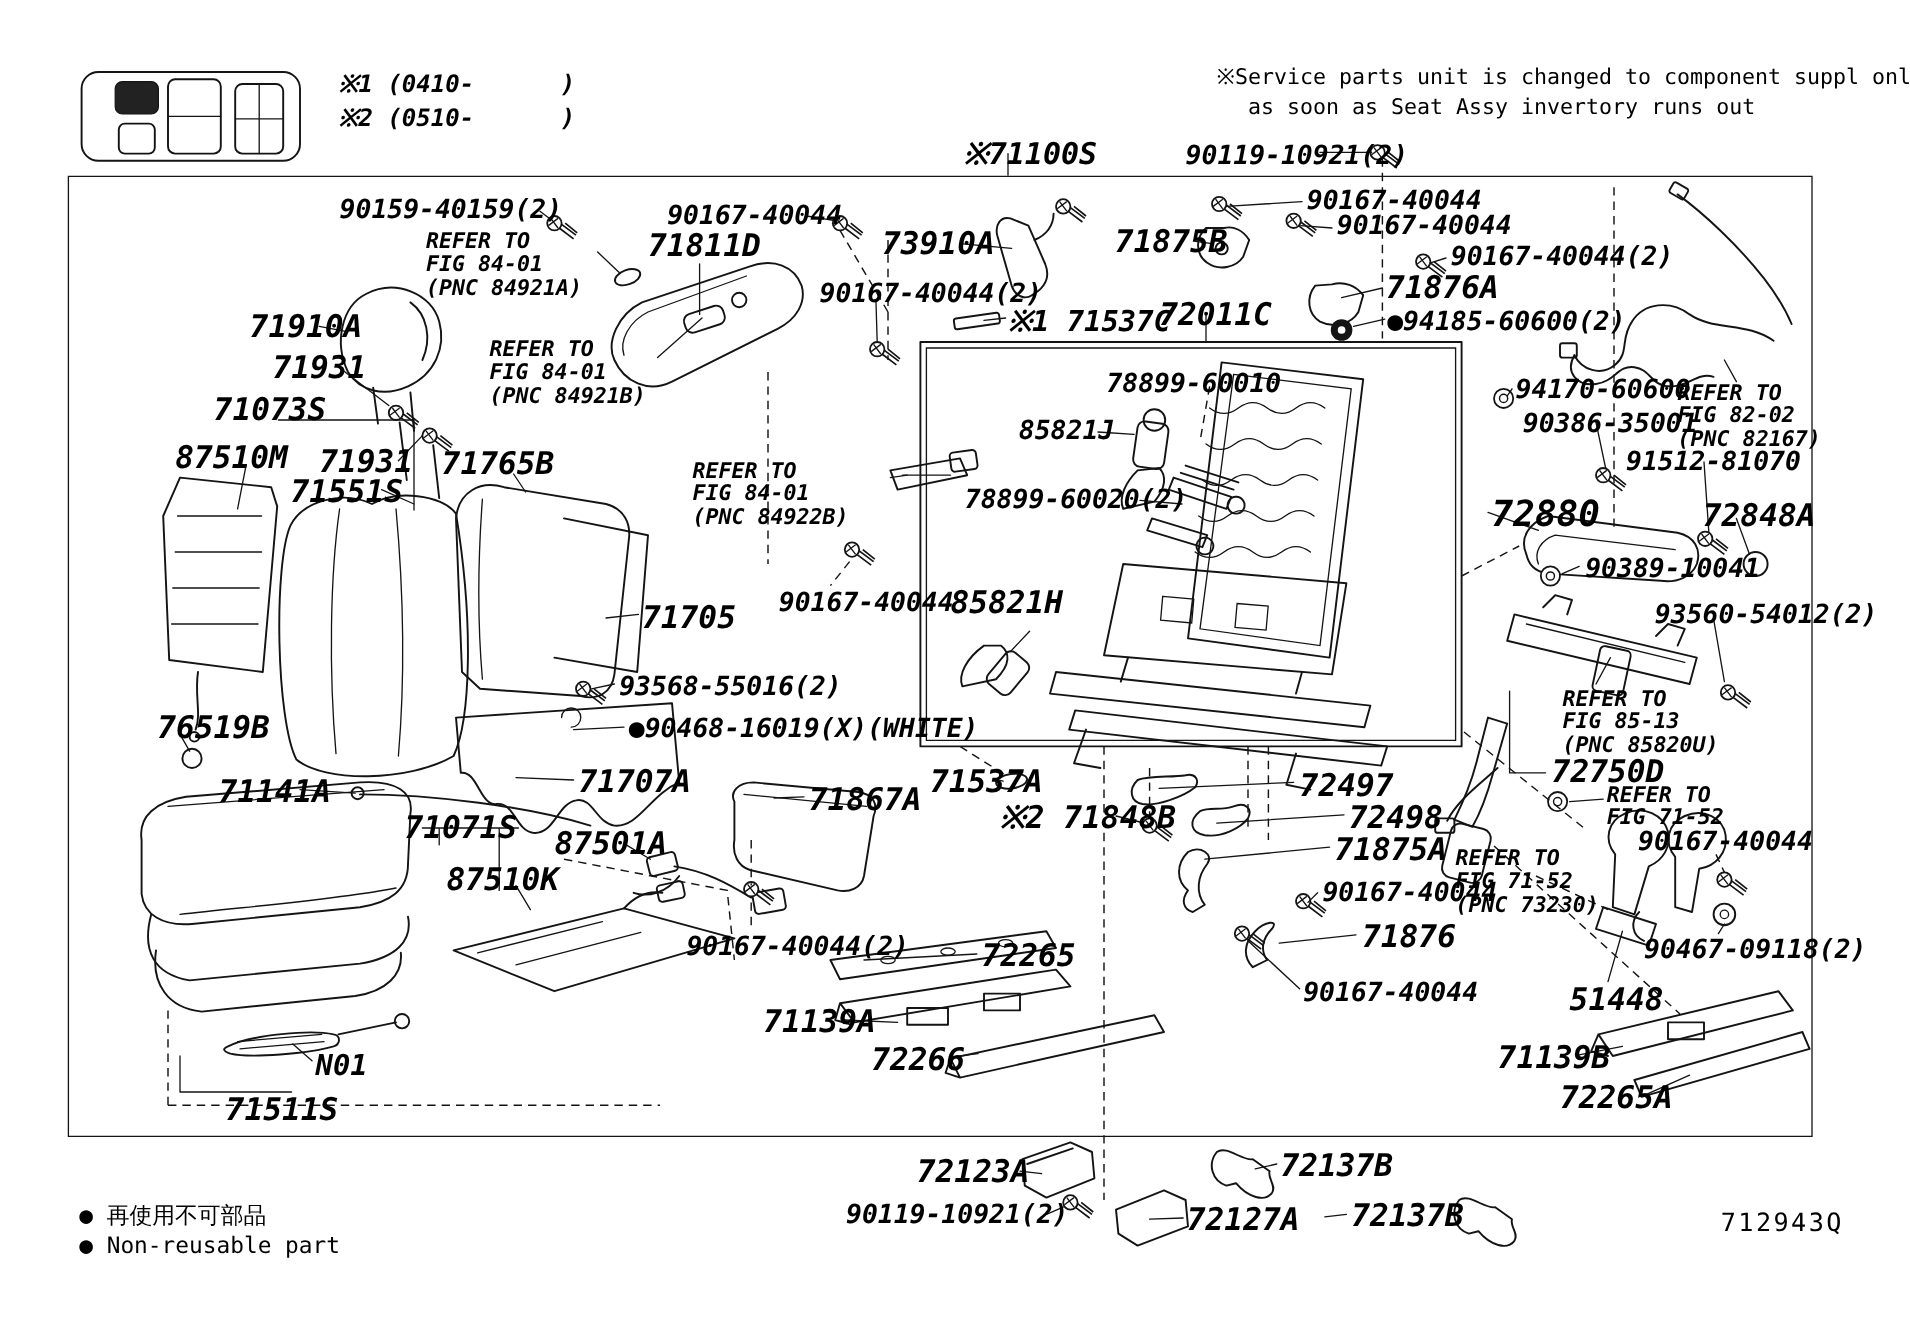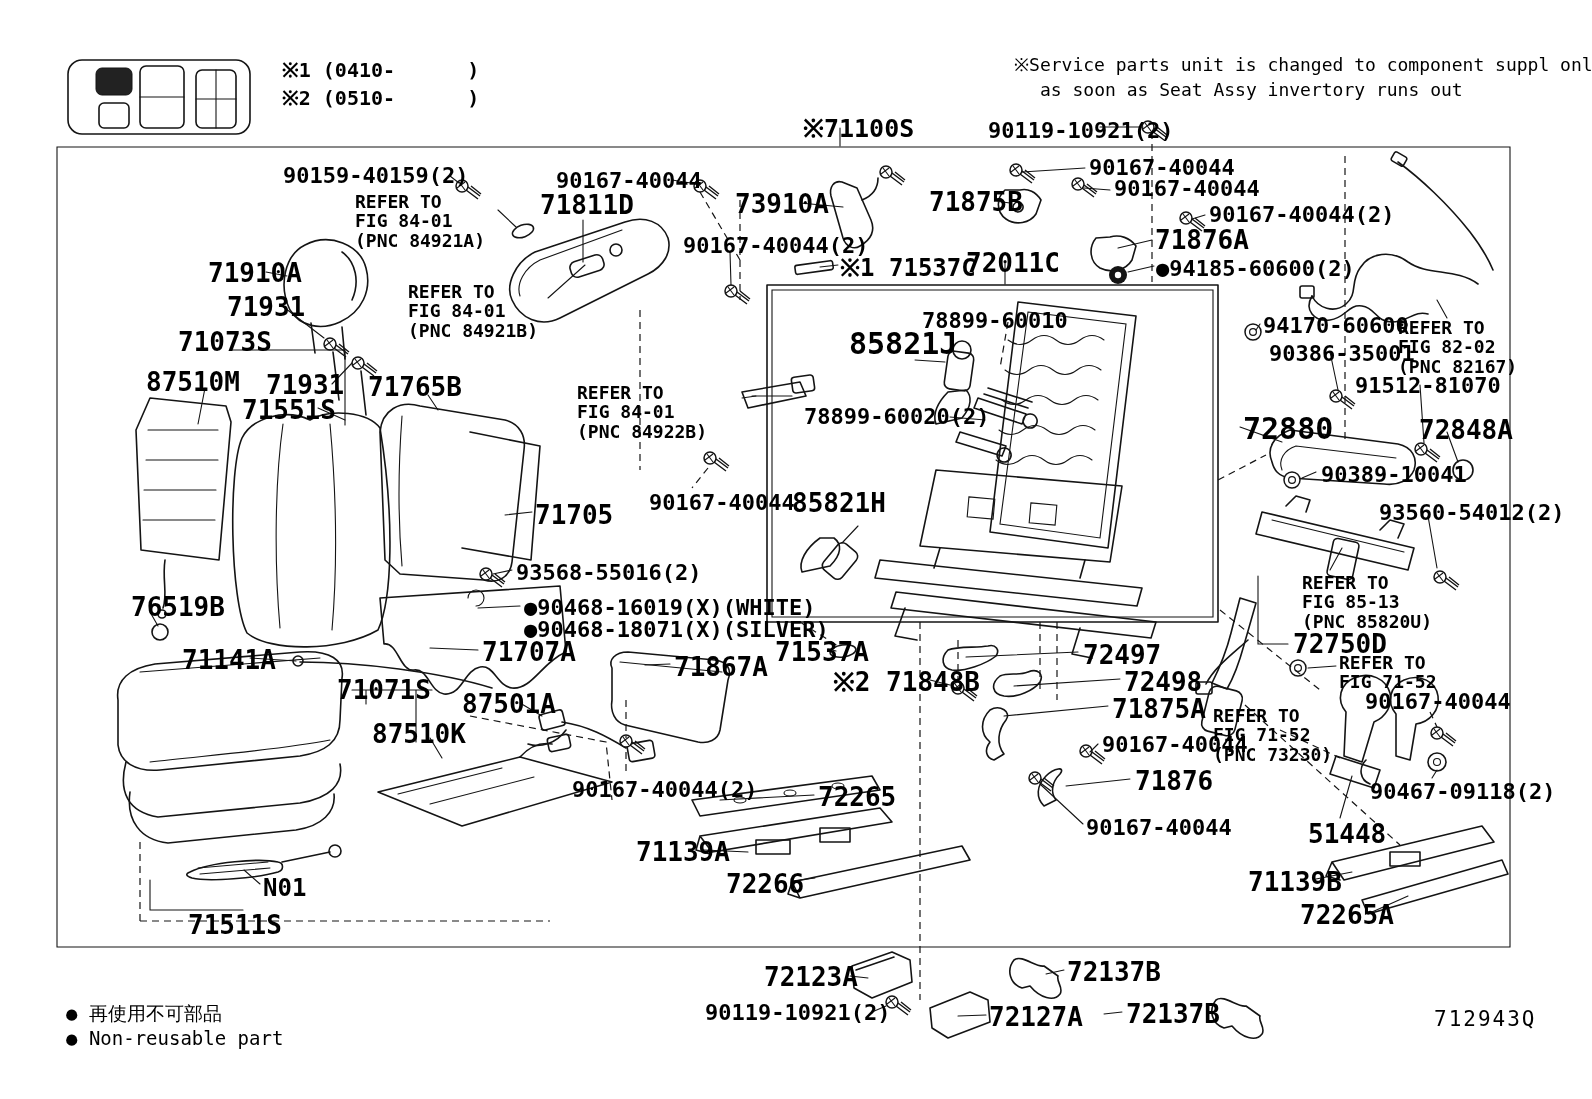--- a/index.html
+++ b/index.html
@@ -1,19 +1,19 @@
 <!DOCTYPE html>
 <html><head>
 <meta charset="utf-8">
 <style>
   html,body{margin:0;padding:0;background:#fff;}
   #page{position:relative;width:1592px;height:1099px;background:#fff;color:#000;overflow:hidden;
         font-family:"DejaVu Sans Mono","Liberation Mono",monospace;}
   #art{position:absolute;left:0;top:0;width:1592px;height:1099px;}
-  #labels{position:absolute;left:0;top:0;width:1592px;height:786px;}
+  #labels{position:absolute;left:0;top:0;width:1592px;height:786px;font-style:italic;}
   .lbl{position:absolute;white-space:pre;line-height:1.08;color:#000;font-weight:700;
        font-family:"DejaVu Sans Mono","Liberation Mono",monospace;letter-spacing:0px;}
   svg *{vector-effect:non-scaling-stroke;}
   .st{stroke:#141414;fill:none;stroke-width:1.6;stroke-linecap:round;stroke-linejoin:round;}
   .thin{stroke:#141414;fill:none;stroke-width:1.1;stroke-linecap:round;}
   .dash{stroke:#141414;fill:none;stroke-width:1.2;stroke-dasharray:7 5;}
   .fill{fill:#222;stroke:#141414;}
 </style>
 </head>
 <body>
@@ -304,36 +304,35 @@
       <div class="lbl" style="left: 208px; top: 259px; font-size: 26px;">71910A</div>
       <div class="lbl" style="left: 227px; top: 293px; font-size: 26px;">71931</div>
       <div class="lbl" style="left: 178px; top: 328px; font-size: 26px;">71073S</div>
       <div class="lbl" style="left: 146px; top: 368px; font-size: 26px;">87510M</div>
       <div class="lbl" style="left: 266px; top: 371px; font-size: 26px;">71931</div>
       <div class="lbl" style="left: 368px; top: 373px; font-size: 26px;">71765B</div>
       <div class="lbl" style="left: 242px; top: 396px; font-size: 26px;">71551S</div>
       <div class="lbl" style="left: 535px; top: 501px; font-size: 26px;">71705</div>
       <div class="lbl" style="left: 516px; top: 561px; font-size: 22px;">93568-55016(2)</div>
       <div class="lbl" style="left: 524px; top: 596px; font-size: 22px;">●90468-16019(X)(WHITE)</div>
-      <div class="lbl" style="left: 524px; top: 618px; font-size: 22px;">●90468-18071(X)(SILVER)</div>
       <div class="lbl" style="left: 482px; top: 638px; font-size: 26px;">71707A</div>
       <div class="lbl" style="left: 131px; top: 593px; font-size: 26px;">76519B</div>
       <div class="lbl" style="left: 182px; top: 646px; font-size: 26px;">71141A</div>
       <div class="lbl" style="left: 337px; top: 676px; font-size: 26px;">71071S</div>
       <div class="lbl" style="left: 462px; top: 690px; font-size: 26px;">87501A</div>
       <div class="lbl" style="left: 372px; top: 720px; font-size: 26px;">87510K</div>
       <div class="lbl" style="left: 674px; top: 653px; font-size: 26px;">71867A</div>
       <div class="lbl" style="left: 572px; top: 778px; font-size: 22px;">90167-40044(2)</div>
       <div class="lbl" style="left: 818px; top: 783px; font-size: 26px;">72265</div>
       <div class="lbl" style="left: 636px; top: 838px; font-size: 26px;">71139A</div>
       <div class="lbl" style="left: 726px; top: 870px; font-size: 26px;">72266</div>
       <div class="lbl" style="left: 263px; top: 876px; font-size: 24px;">N01</div>
       <div class="lbl" style="left: 188px; top: 911px; font-size: 26px;">71511S</div>
       <div class="lbl" style="left: 922px; top: 309px; font-size: 22px;">78899-60010</div>
-      <div class="lbl" style="left: 849px; top: 328px; font-size: 30px;">85821J</div>
+      <div class="lbl" style="left: 849px; top: 348px; font-size: 22px;">85821J</div>
       <div class="lbl" style="left: 804px; top: 405px; font-size: 22px;">78899-60020(2)</div>
       <div class="lbl" style="left: 577px; top: 383px; font-size: 18px;">REFER TO
 FIG 84-01
 (PNC 84922B)</div>
       <div class="lbl" style="left: 649px; top: 491px; font-size: 22px;">90167-40044</div>
       <div class="lbl" style="left: 792px; top: 489px; font-size: 26px;">85821H</div>
       <div class="lbl" style="left: 775px; top: 638px; font-size: 26px;">71537A</div>
       <div class="lbl" style="left: 833px; top: 668px; font-size: 26px;">※2 71848B</div>
       <div class="lbl" style="left: 1083px; top: 641px; font-size: 26px;">72497</div>
       <div class="lbl" style="left: 1124px; top: 668px; font-size: 26px;">72498</div>

